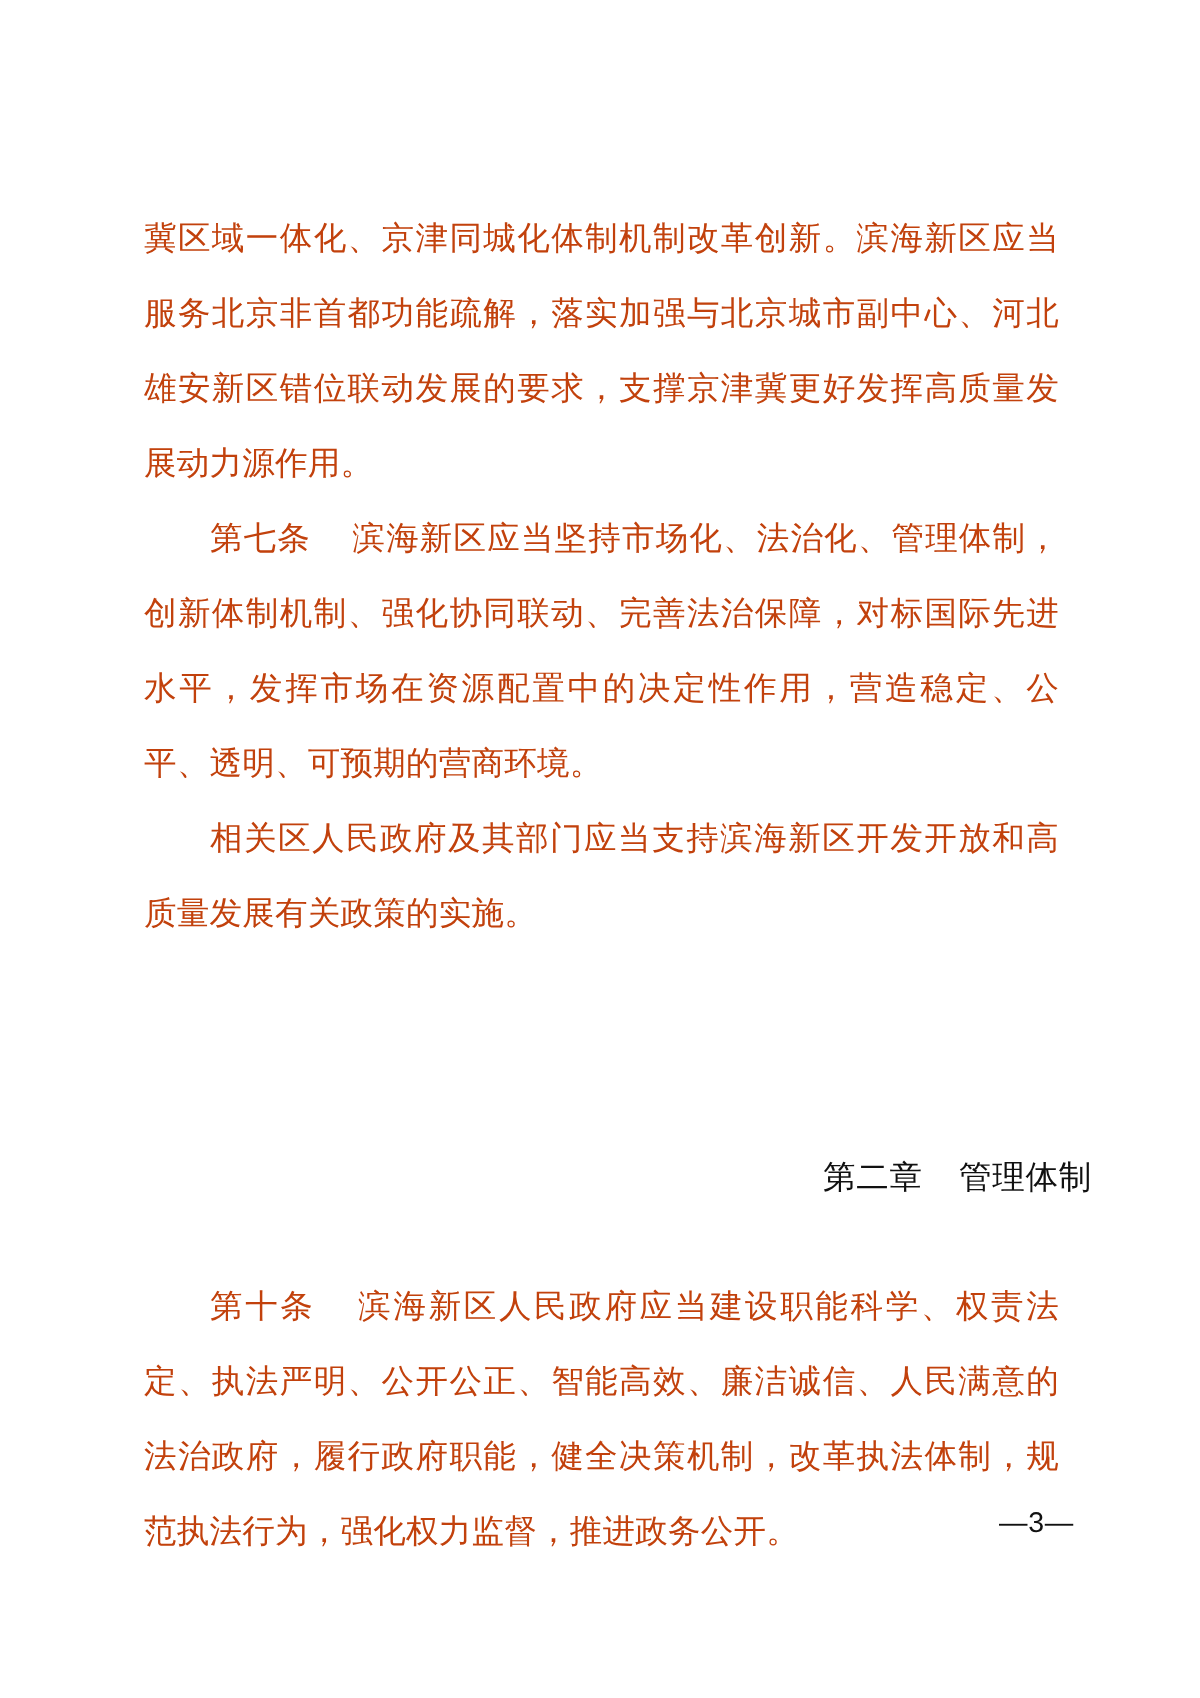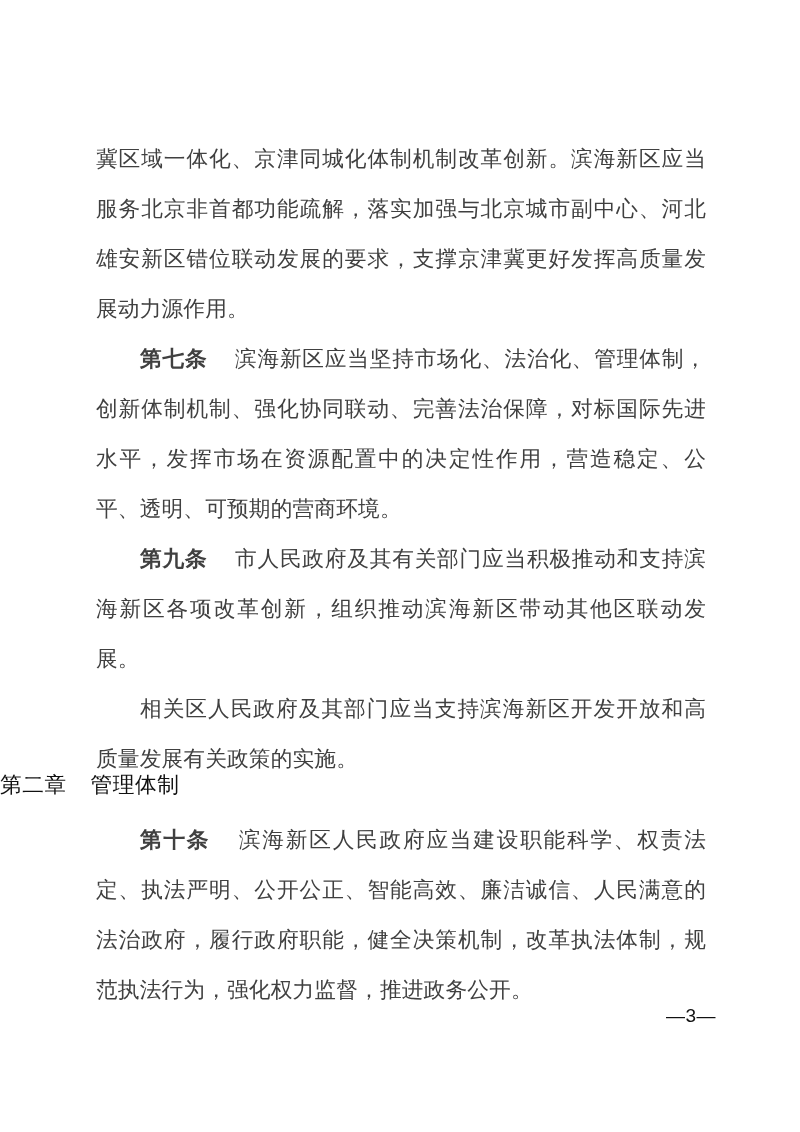--- a/index.html
+++ b/index.html
@@ -26,75 +26,73 @@
     top: 134px;
     width: 610px;
   }
   .para {
     font-size: 21.7px;
     line-height: 50px;
     letter-spacing: 0.15px;
     text-align: justify;
     text-justify: inter-ideograph;
     margin: 0;
-    color: #404040;
+    color: #c2410c;
     white-space: normal;
     word-break: break-all;
   }
   .para.indent {
     text-indent: 44px;
   }
   .art-label {
     white-space: nowrap;
-    font-weight: bold;
   }
   .art-gap {
     display: inline-block;
     width: 27px;
   }
   .chapter-heading {
     position: absolute;
     left: 0;
     top: 760px;
     width: 728px;
-    text-align: left;
+    text-align: right;
     font-size: 21.7px;
     line-height: 50px;
     color: #111111;
     letter-spacing: 0.5px;
   }
   .chap-gap {
     display: inline-block;
     width: 24px;
   }
   #tail {
     position: absolute;
     left: 96px;
-    top: 815px;
+    top: 846px;
     width: 610px;
   }
   #page-number {
     position: absolute;
     right: 84px;
     top: 1003px;
     font-size: 19px;
     line-height: 26px;
     color: #111111;
     letter-spacing: 0.5px;
   }
 </style>
 </head>
 <body>
 
 <div id="page">
 
   <div id="content">
       <div class="para"><span>冀区域一体化、京津同城化体制机制改革创新。滨海新区应当服务北京非首都功能疏解，落实加强与北京城市副中心、河北雄安新区错位联动发展的要求，支撑京津冀更好发挥高质量发展动力源作用。</span></div>
       <div class="para indent"><span class="art-label">第七条</span><span class="art-gap"></span><span>滨海新区应当坚持市场化、法治化、管理体制，创新体制机制、强化协同联动、完善法治保障，对标国际先进水平，发挥市场在资源配置中的决定性作用，营造稳定、公平、透明、可预期的营商环境。</span></div>
-      <div class="para indent"><span class="art-label">第九条</span><span class="art-gap"></span><span>市人民政府及其有关部门应当积极推动和支持滨海新区各项改革创新，组织推动滨海新区带动其他区联动发展。</span></div>
       <div class="para indent"><span>相关区人民政府及其部门应当支持滨海新区开发开放和高质量发展有关政策的实施。</span></div>
     </div>
 
   <div class="chapter-heading">
     <span>第二章</span><span class="chap-gap"></span><span>管理体制</span>
   </div>
 
   <div id="tail">
       <div class="para indent"><span class="art-label">第十条</span><span class="art-gap"></span><span>滨海新区人民政府应当建设职能科学、权责法定、执法严明、公开公正、智能高效、廉洁诚信、人民满意的法治政府，履行政府职能，健全决策机制，改革执法体制，规范执法行为，强化权力监督，推进政务公开。</span></div>
     </div>

